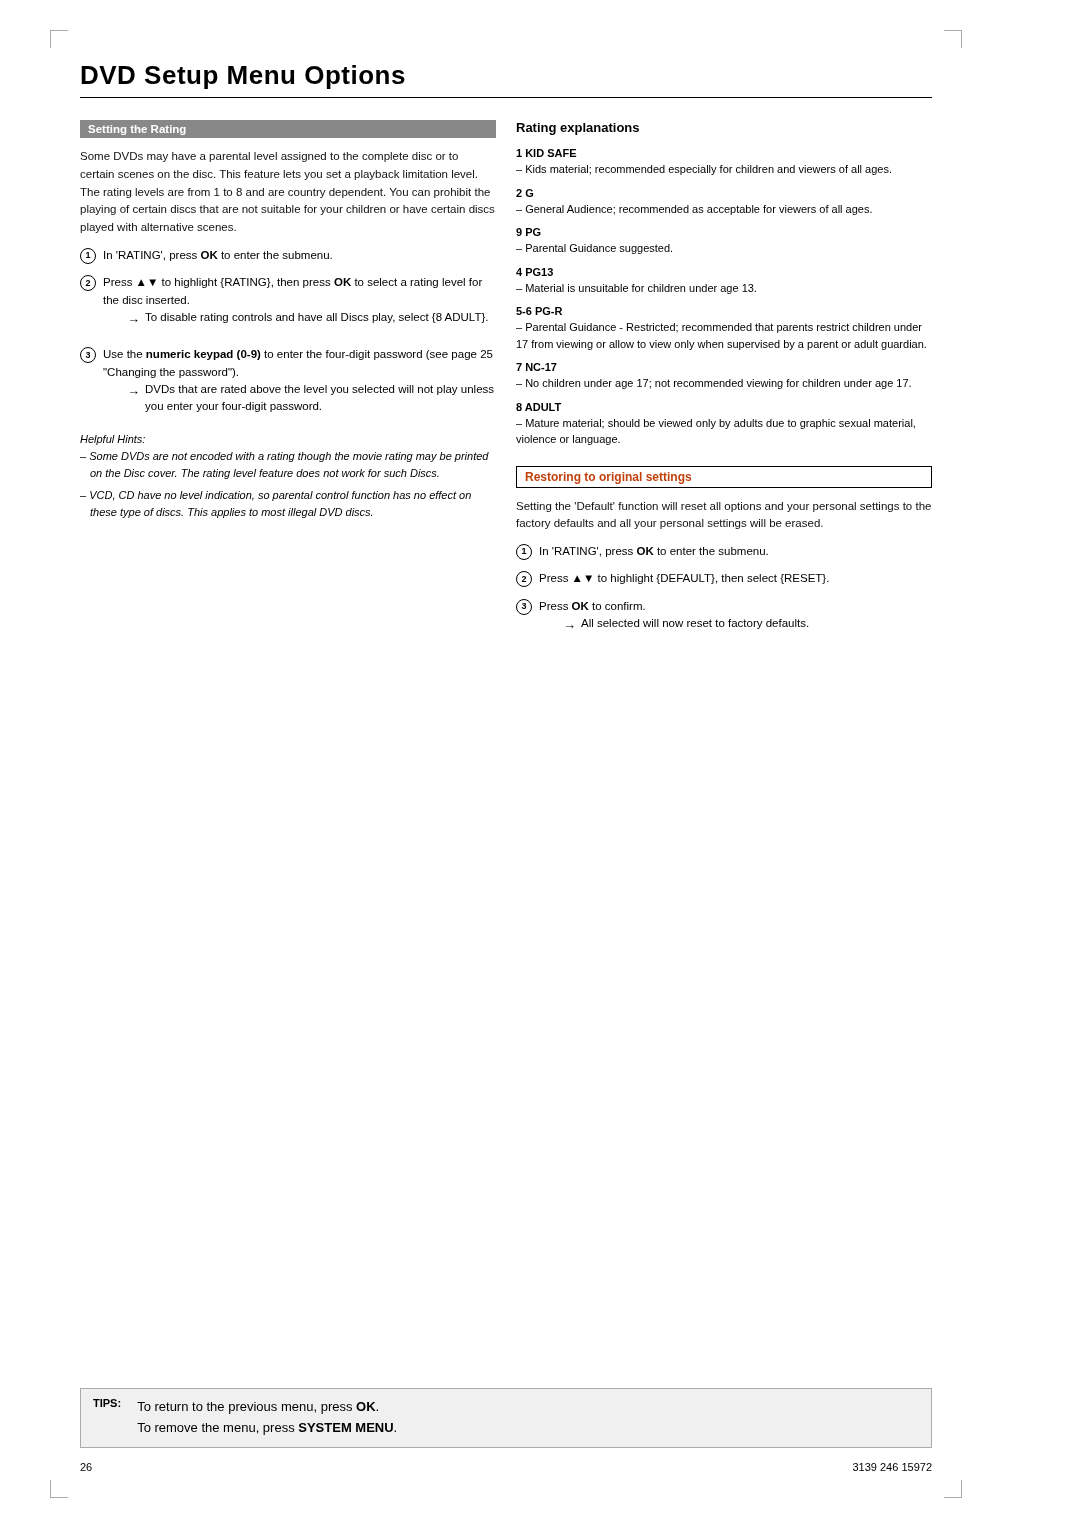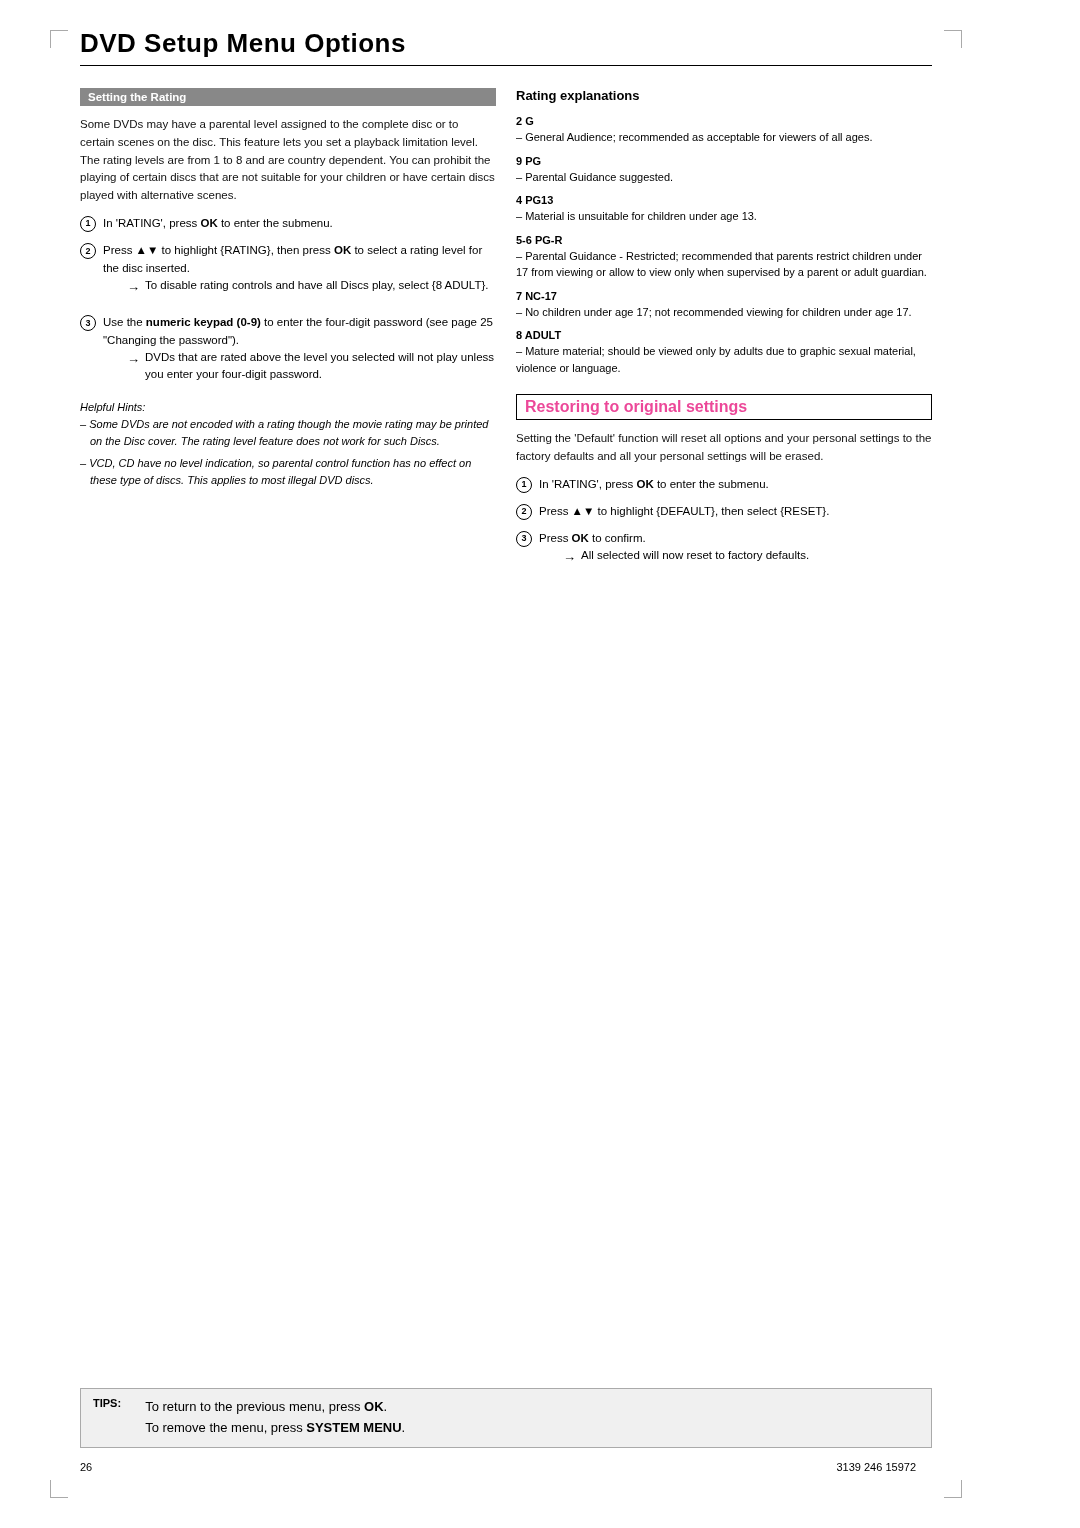--- a/index.html
+++ b/index.html
@@ -9,21 +9,21 @@
       font-size: 11.5px;
       color: #000;
       width: 1080px;
       min-height: 1528px;
       position: relative;
     }
 
     .page {
       width: 1012px;
       min-height: 1528px;
-      padding: 28px 80px 60px 80px;
+      padding: 60px 80px 60px 80px;
       position: relative;
     }
 
     
     .corner-mark {
       position: absolute;
       width: 18px;
       height: 18px;
       border-color: #aaa;
       border-style: solid;
@@ -39,21 +39,21 @@
       bottom: 55px;
       left: 80px;
       font-size: 11px;
       color: #000;
     }
 
     
     .doc-number {
       position: absolute;
       bottom: 55px;
-      right: 96px;
+      right: 80px;
       font-size: 11px;
       color: #000;
     }
 
     
     .main-title {
       font-size: 26px;
       font-weight: bold;
       margin-bottom: 22px;
       letter-spacing: 0.5px;
@@ -83,23 +83,23 @@
       background: #888;
       color: #fff;
       font-weight: bold;
       font-size: 11.5px;
       padding: 3px 8px;
       margin-bottom: 10px;
     }
 
     .section-header-outline {
       border: 1.5px solid #000;
-      color: #ec4899;
-      font-weight: bold;
-      font-size: 16px;
+      color: #c2410c;
+      font-weight: bold;
+      font-size: 12px;
       padding: 3px 8px;
       margin-bottom: 10px;
       margin-top: 18px;
     }
 
     
     .para {
       font-size: 11.5px;
       line-height: 1.55;
       margin-bottom: 10px;
@@ -213,21 +213,21 @@
       display: flex;
       align-items: flex-start;
       border: 1px solid #aaa;
       background: #f0f0f0;
       padding: 8px 12px;
       font-size: 11px;
     }
 
     .tips-label {
       font-weight: bold;
-      margin-right: 24px;
+      margin-right: 16px;
       font-size: 11px;
       flex-shrink: 0;
     }
 
     .tips-content {
       font-size: 13px;
       line-height: 1.6;
     }
 
     .tips-content strong {
@@ -297,20 +297,24 @@
           – VCD, CD have no level indication, so parental control function has no effect on these type of discs. This applies to most illegal DVD discs.
         </div>
       </div>
 
     </div>
 
     <div class="right-column">
 
       <h2 class="rating-title">Rating explanations</h2>
 
+      <div class="rating-entry">
+        <div class="rating-label">1 KID SAFE</div>
+        <div class="rating-desc">– Kids material; recommended especially for children and viewers of all ages.</div>
+      </div>
 
       <div class="rating-entry">
         <div class="rating-label">2 G</div>
         <div class="rating-desc">– General Audience; recommended as acceptable for viewers of all ages.</div>
       </div>
 
       <div class="rating-entry">
         <div class="rating-label">9 PG</div>
         <div class="rating-desc">– Parental Guidance suggested.</div>
       </div>

